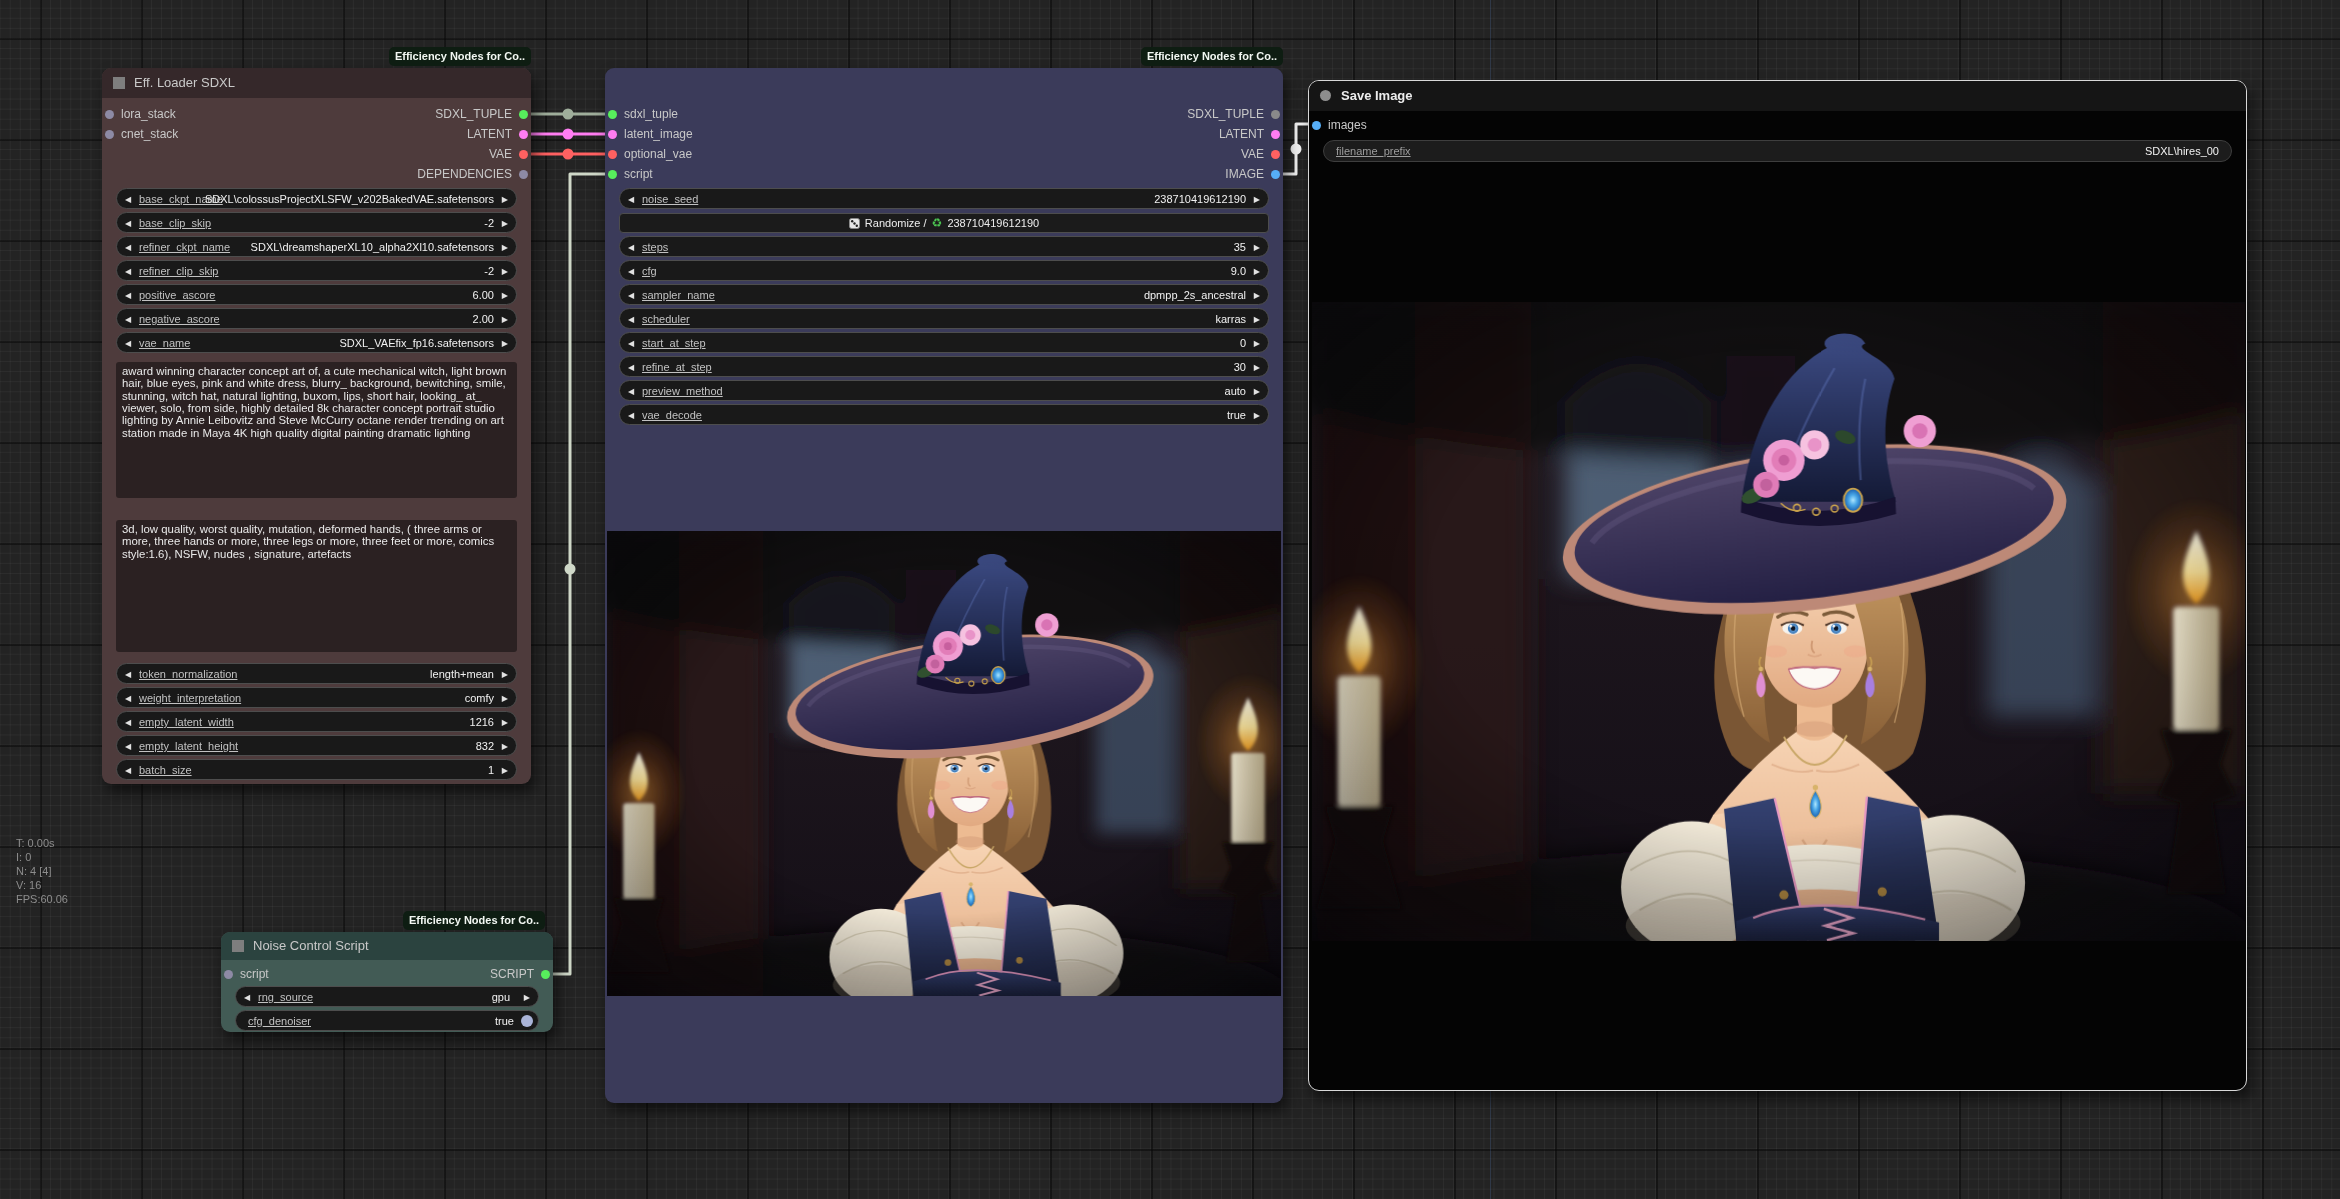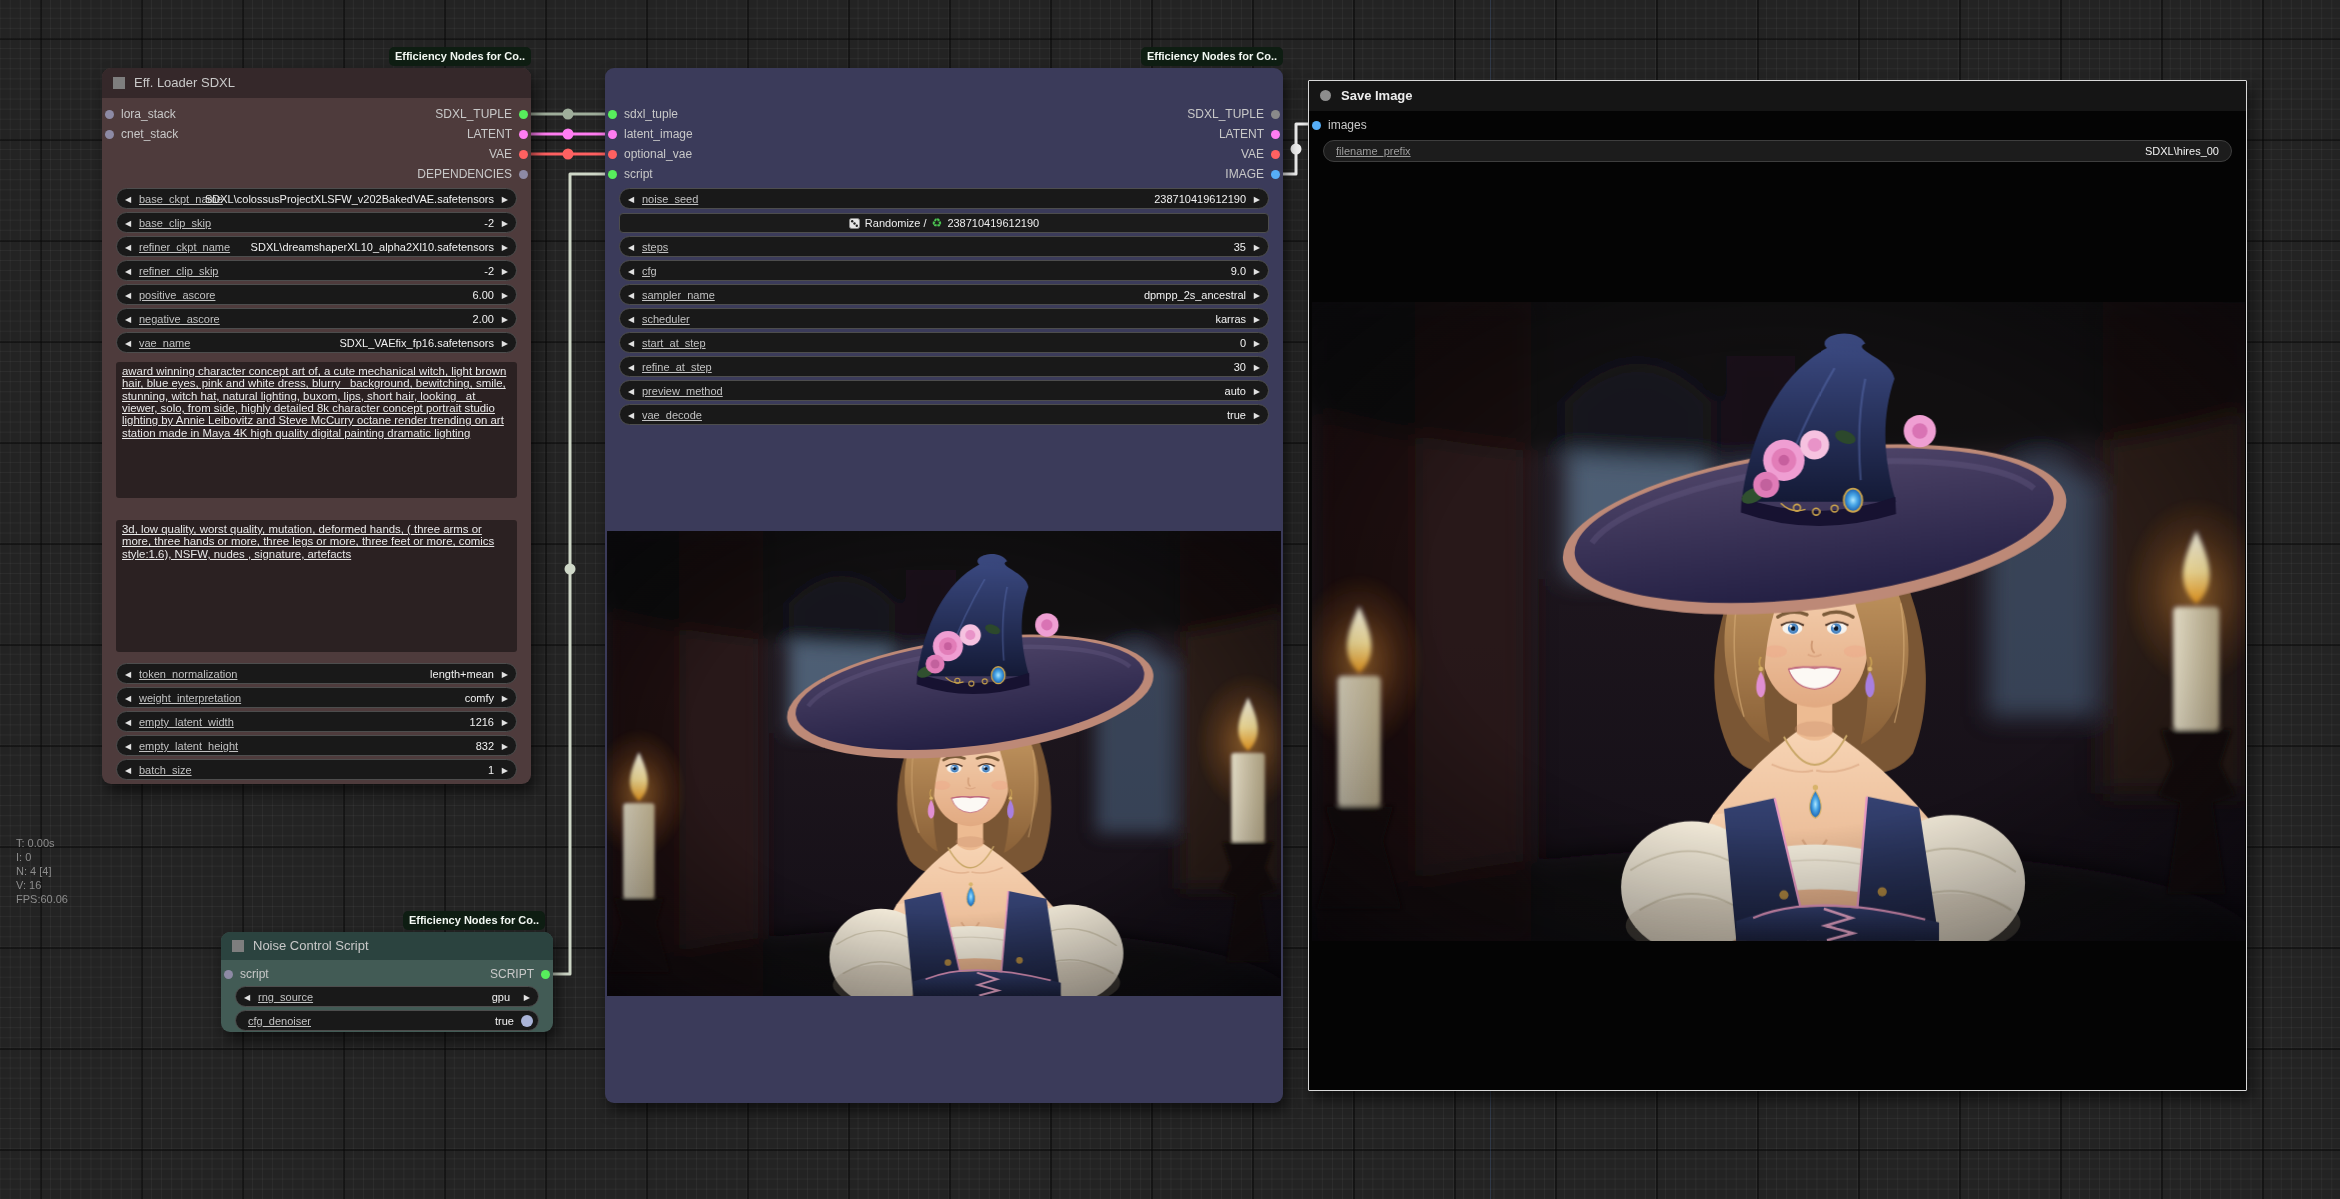--- a/index.html
+++ b/index.html
@@ -34,34 +34,34 @@
   .wvalue{position:absolute;right:22px;line-height:20px;color:#f1f1f1;white-space:nowrap;}
   .widget.textw .wlabel{left:12px;color:#9d9d9d;}
   .widget.textw .wvalue{right:12px;}
   .widget.toggle .wvalue{right:24px;}
   .tdot{position:absolute;right:5px;top:4px;width:12px;height:12px;border-radius:50%;}
   .tdot.on{background:#aab4d8;} .tdot.off{background:#35353f;border:1px solid #555;}
   .wvalue.dim{color:#8f8f8f;}
   .btn{position:absolute;left:14px;right:14px;height:20px;background:#1b1b1b;border:1px solid #4d4d4d;border-radius:4px;
        font-size:11px;color:#ededed;display:flex;align-items:center;justify-content:center;gap:5px;}
   .recycle{color:#4cc552;font-size:12px;}
-  .prompt{position:absolute;left:14px;right:14px;background:#2b2122;color:#e9e9e9;font-size:11.4px;line-height:1.08;padding:3px 6px;border-radius:3px;overflow:hidden;text-decoration:underline;}
+  .prompt{position:absolute;left:14px;right:14px;background:#2b2122;color:#e9e9e9;font-size:11.4px;line-height:1.08;padding:3px 6px;border-radius:3px;overflow:hidden;}
   .badge{position:absolute;width:142px;height:19px;background:#0e1d12;border-radius:5px;color:#f2f7f2;
          font-size:11px;font-weight:600;line-height:19px;text-align:center;z-index:11;white-space:nowrap;}
   .stats{position:absolute;left:16px;z-index:2;font-size:11px;color:#8d8d8d;line-height:14px;}
   .nodeimg{position:absolute;display:block;}
   
   #node-loader{left:102px;top:68px;width:429px;height:716px;background:#4e3b3c;}
   #node-loader .ntitle{background:#35282a;}
   #node-ksampler{left:605px;top:68px;width:678px;height:1035px;background:#3b3b5a;}
   #node-ksampler .ntitle{background:#28283f;}
   #node-noise{left:213px;top:932px;width:332px;height:100px;background:#425b55;margin-left:8px;}
   #node-noise .ntitle{background:#2b433f;height:28px;line-height:28px;}
   #node-noise .nicon{top:8px;}
-  #node-save{left:1308px;top:80px;width:939px;height:1011px;background:#040404;border:1px solid #d8d8d8;border-radius:1px;}
+  #node-save{left:1308px;top:80px;width:939px;height:1011px;background:#040404;border:1px solid #d8d8d8;border-radius:11px;}
   #node-save .ntitle{background:#151515;color:#ececec;font-weight:600;}
 </style>
 </head>
 <body>
 
 <svg width="0" height="0" style="position:absolute" aria-hidden="true">
 <defs>
   <linearGradient id="gBg" x1="0" y1="0" x2="0" y2="1">
         <stop offset="0" stop-color="#241b22"></stop>
         <stop offset="1" stop-color="#130e16"></stop>

